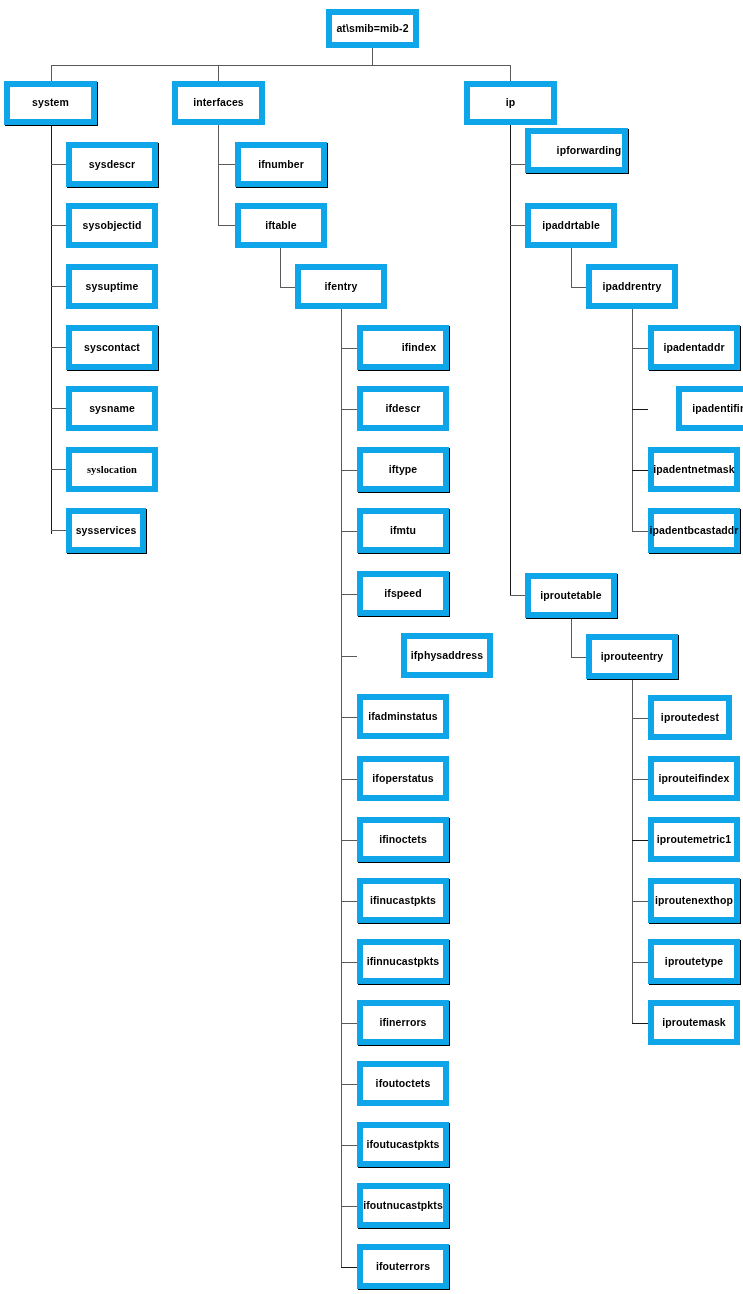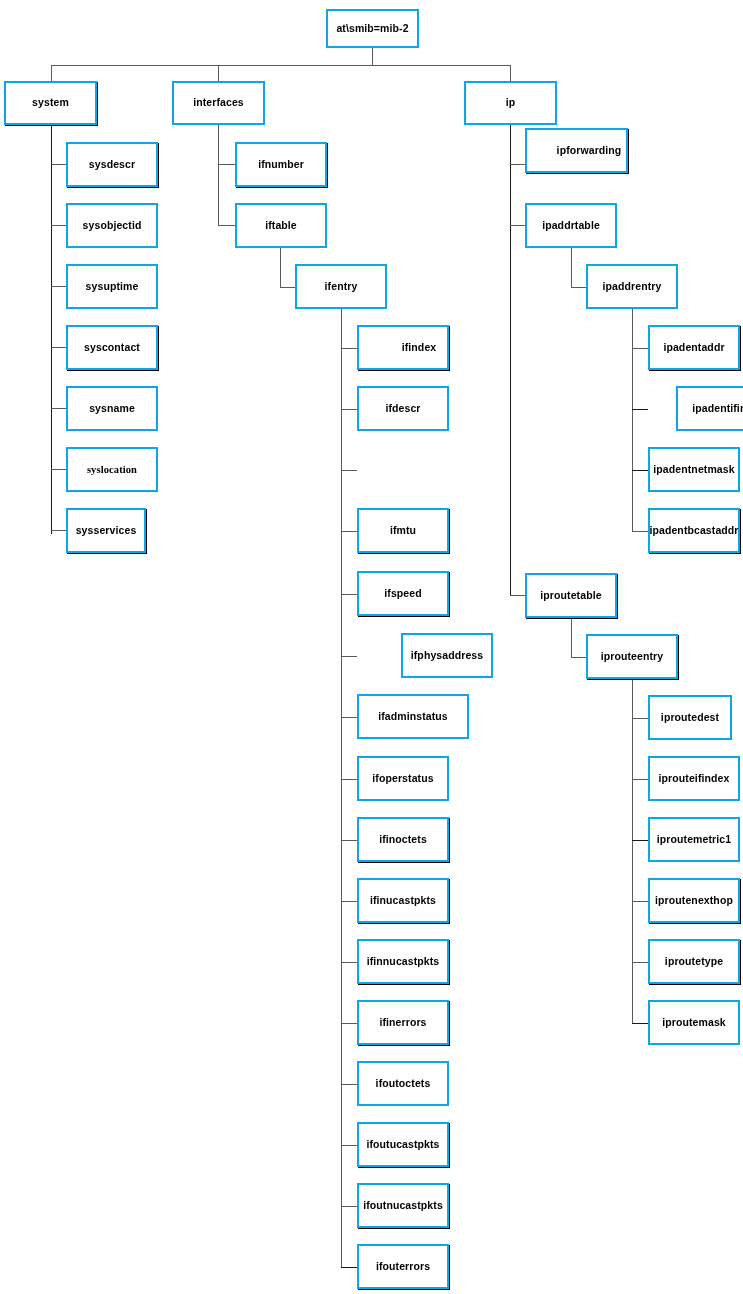--- a/index.html
+++ b/index.html
@@ -14,21 +14,21 @@
   #diagram {
     position: relative;
     width: 743px;
     height: 1294px;
     background: #ffffff;
     overflow: hidden;
   }
   .node {
     position: absolute;
     box-sizing: border-box;
-    border: 2px solid #0ea5e9;
+    border: 6px solid #0ea5e9;
     background: #ffffff;
     display: flex;
     align-items: center;
     justify-content: center;
     text-align: right;
     font-size: 10.5px;
     font-weight: bold;
     color: #000000;
     letter-spacing: 0.1px;
     z-index: 2;
@@ -169,30 +169,33 @@
   <div class="node" style="left:295px; top:264px; width:92px; height:45px;">
     <span>ifentry</span>
   </div>
 
   <div class="node shadow" style="left:357px; top:325px; width:92px; height:45px;padding-left:32px;">
     <span>ifindex</span>
   </div>
   <div class="node" style="left:357px; top:386px; width:92px; height:45px;">
     <span>ifdescr</span>
   </div>
+  <div class="node shadow" style="left:357px; top:447px; width:92px; height:45px;">
+    <span>iftype</span>
+  </div>
   <div class="node shadow" style="left:357px; top:508px; width:92px; height:45px;">
     <span>ifmtu</span>
   </div>
   <div class="node shadow" style="left:357px; top:571px; width:92px; height:45px;">
     <span>ifspeed</span>
   </div>
   <div class="node" style="left:357px; top:633px; width:92px; height:45px;margin-left:44px;">
     <span>ifphysaddress</span>
   </div>
-  <div class="node" style="left:357px; top:694px; width:112px; height:45px;">
+  <div class="node" style="left:357px; top:694px; width:92px; height:45px;">
     <span>ifadminstatus</span>
   </div>
   <div class="node" style="left:357px; top:756px; width:92px; height:45px;">
     <span>ifoperstatus</span>
   </div>
   <div class="node shadow" style="left:357px; top:817px; width:92px; height:45px;">
     <span>ifinoctets</span>
   </div>
   <div class="node shadow" style="left:357px; top:878px; width:92px; height:45px;">
     <span>ifinucastpkts</span>

